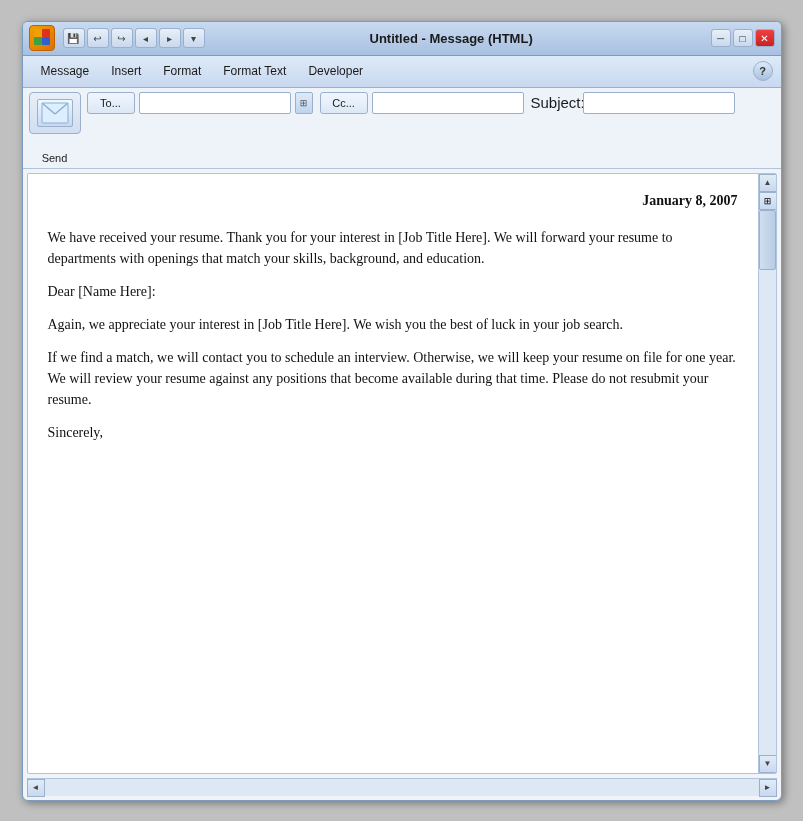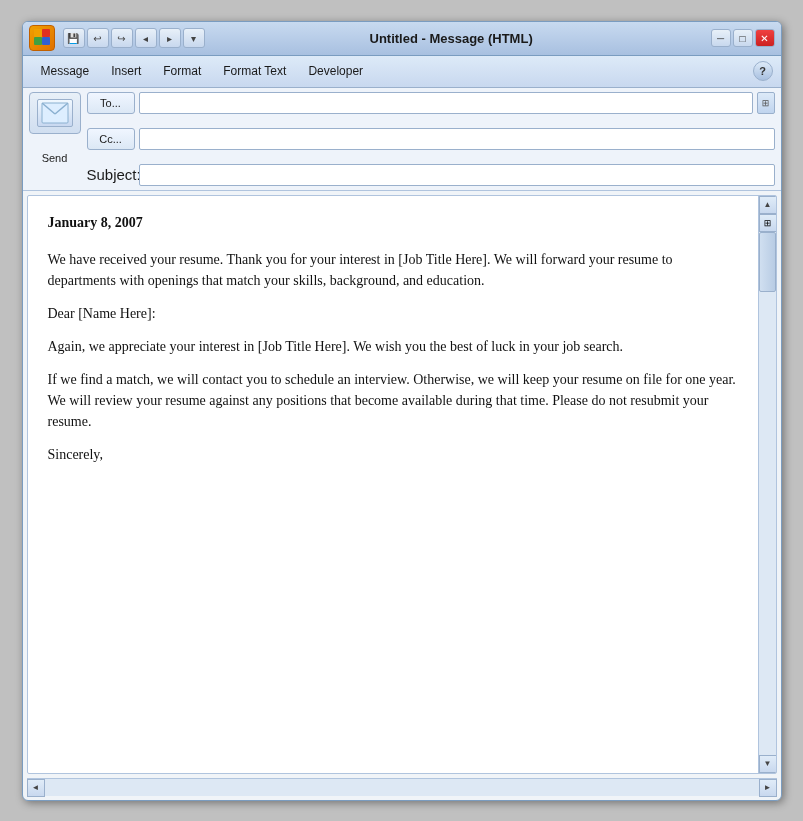--- a/index.html
+++ b/index.html
@@ -187,22 +187,22 @@
     }
 
     .send-label {
       font-size: 11px;
       color: #222;
     }
 
     .fields-area {
       flex: 1;
       display: flex;
-      flex-direction: column;
-      gap: 14px;
+      flex-direction: row;
+      gap: 7px;
     }
 
     .field-row {
       display: flex;
       align-items: center;
       gap: 4px;
     }
 
     .field-btn {
       width: 48px;
@@ -279,20 +279,21 @@
       overflow-y: auto;
     }
 
     .message-body p {
       margin-bottom: 12px;
     }
 
     .message-body .date {
       font-weight: bold;
       margin-bottom: 16px;
+      text-align: right;
     }
 
     .scrollbar-area {
       width: 18px;
       display: flex;
       flex-direction: column;
       background: #f0f4f8;
       border-left: 1px solid #b0c4de;
     }
 

